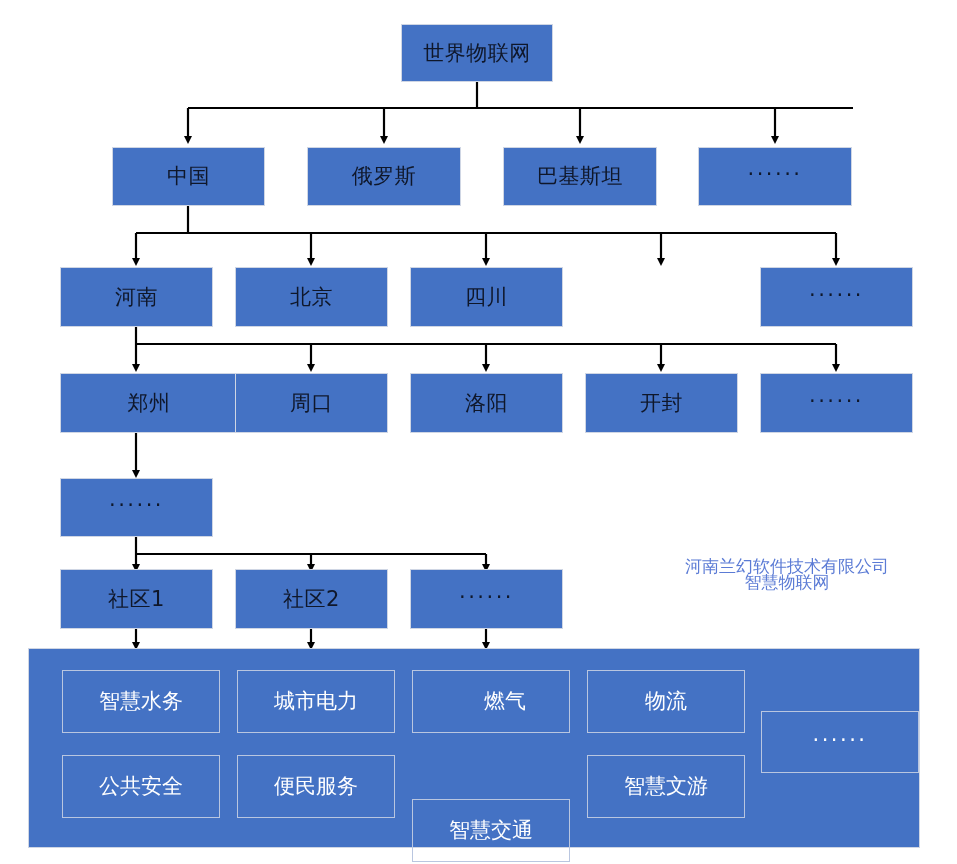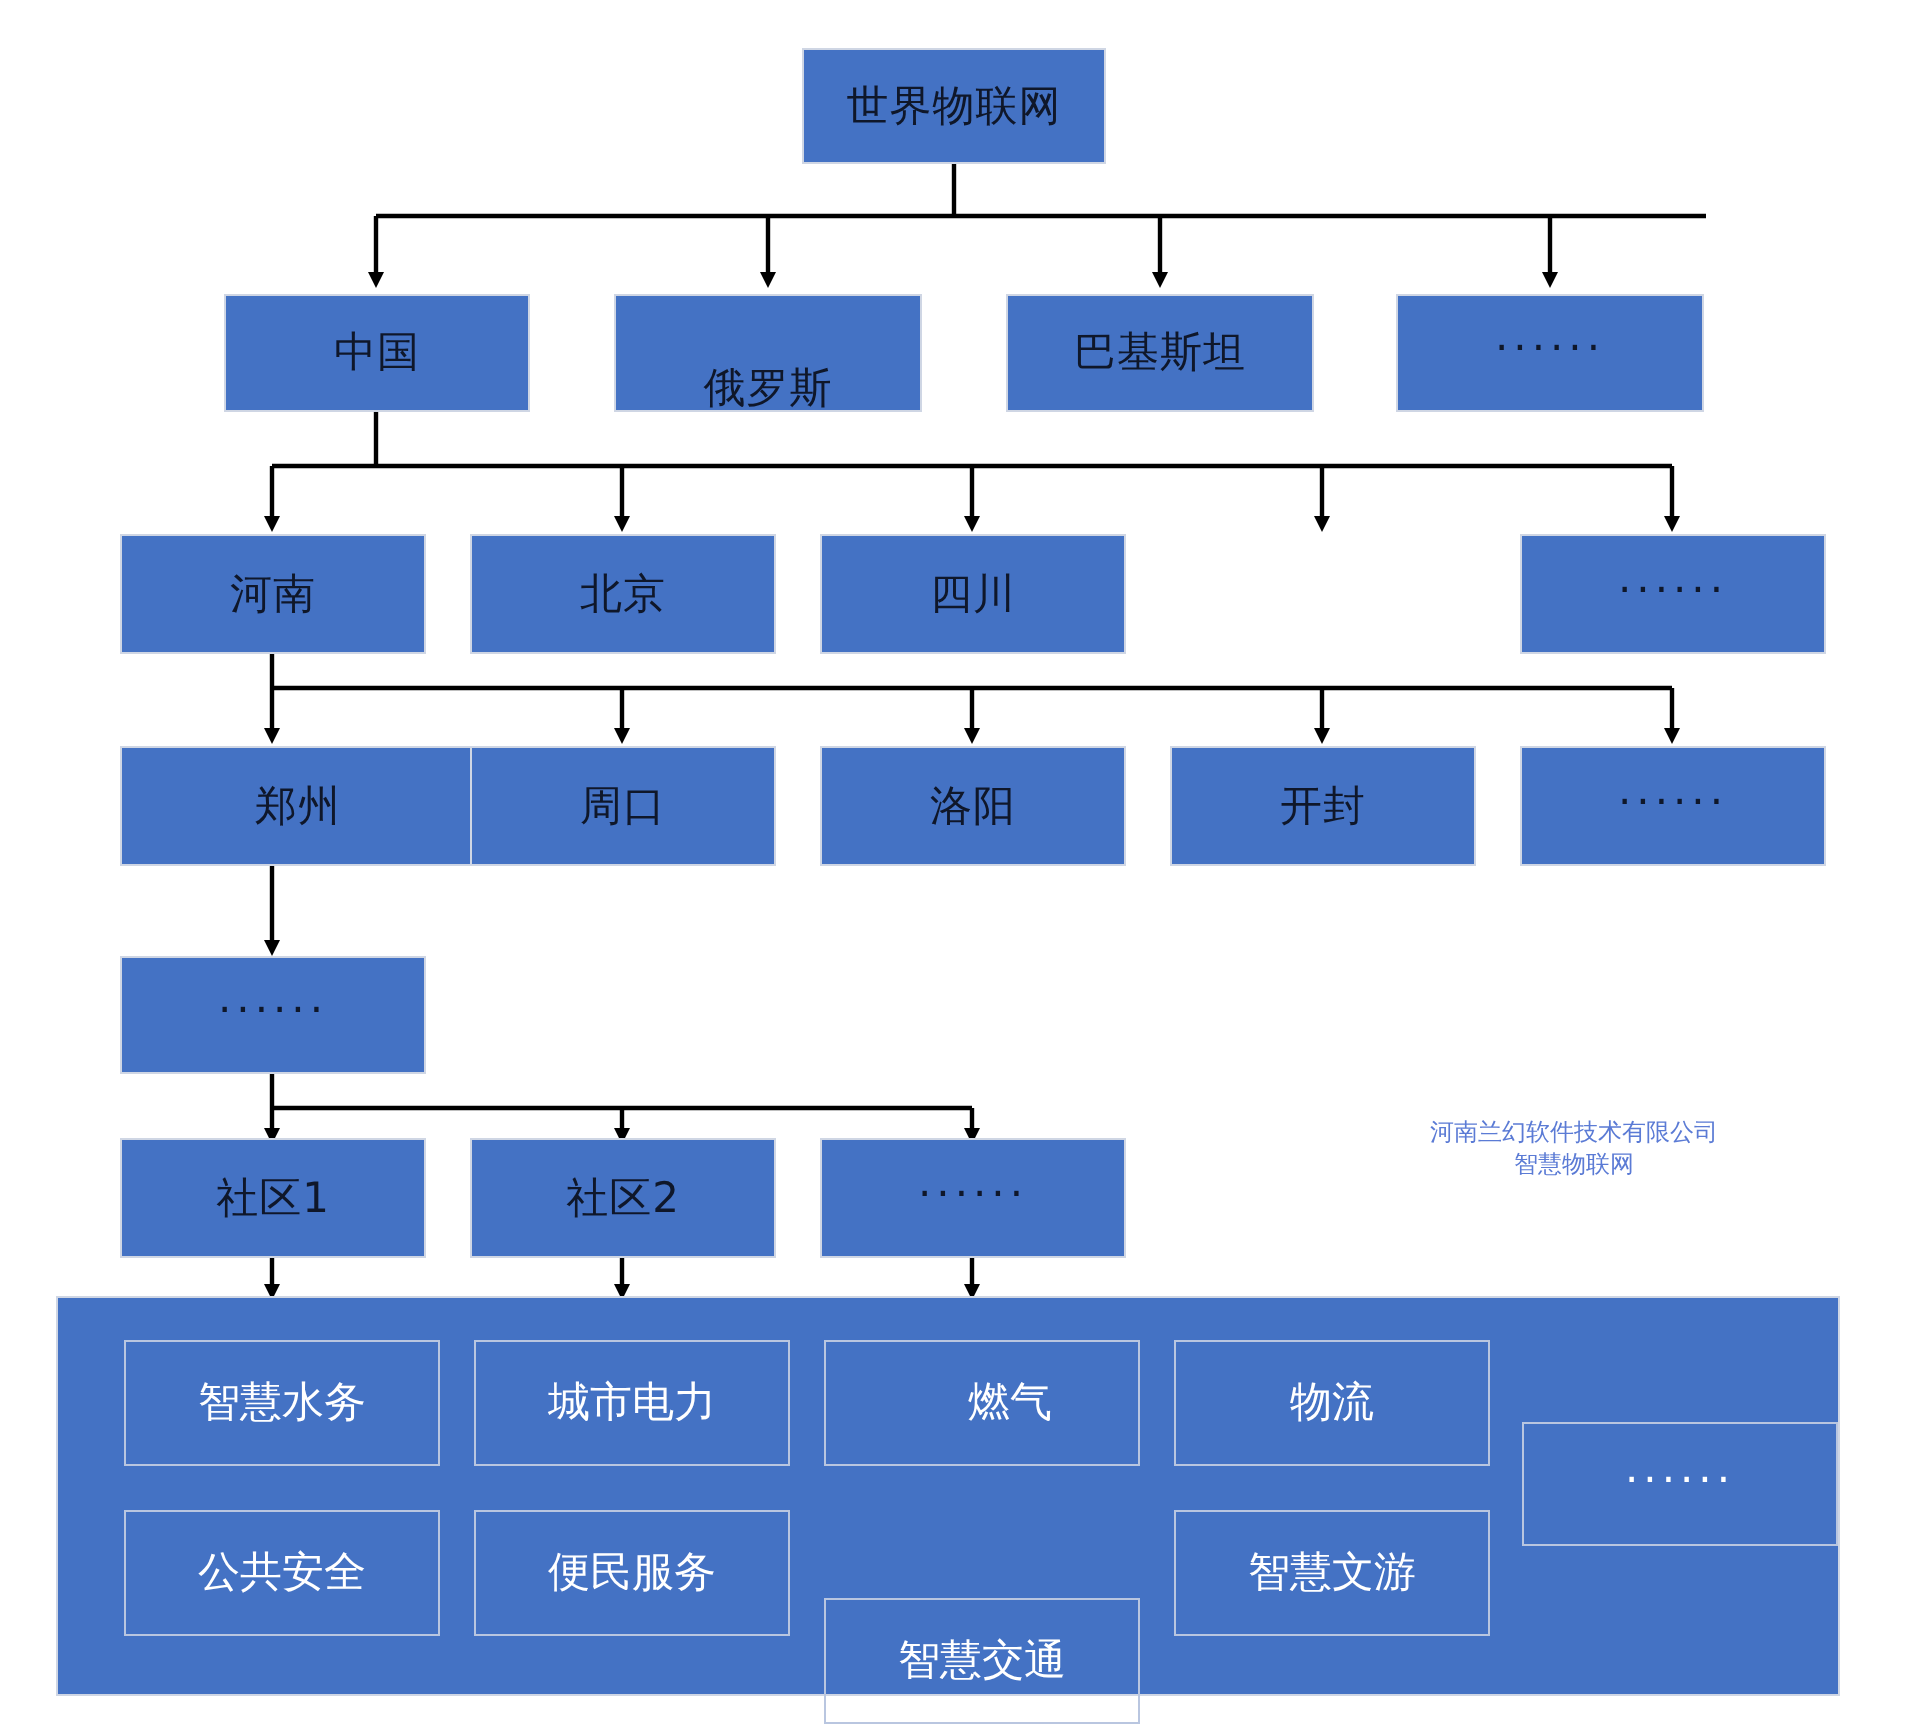--- a/index.html
+++ b/index.html
@@ -65,21 +65,21 @@
     align-items: center;
     justify-content: center;
     color: #ffffff;
     font-size: 21px;
     line-height: 1;
     z-index: 3;
   }
   .watermark {
     position: absolute;
     color: #5B7BD5;
-    font-size: 12px;
+    font-size: 17px;
     line-height: 16px;
     text-align: center;
     white-space: nowrap;
     z-index: 4;
   }
 </style>
 </head>
 <body>
 
 <div id="canvas">
@@ -129,21 +129,21 @@
     </g>
   </svg>
 
   <div class="node" style="left:401px; top:24px; width:152px; height:58px;">
     <span>世界物联网</span>
   </div>
 
   <div class="node" style="left:112px; top:147px; width:153px; height:59px;">
     <span>中国</span>
   </div>
-  <div class="node" style="left:307px; top:147px; width:154px; height:59px;align-items:flex-end;">
+  <div class="node" style="left:307px; top:147px; width:154px; height:59px;">
     <span>俄罗斯</span>
   </div>
   <div class="node" style="left:503px; top:147px; width:154px; height:59px;">
     <span>巴基斯坦</span>
   </div>
   <div class="node dots" style="left:698px; top:147px; width:154px; height:59px;">
     <span class="dots-glyph">······</span>
   </div>
 
   <div class="node" style="left:60px; top:267px; width:153px; height:60px;">

